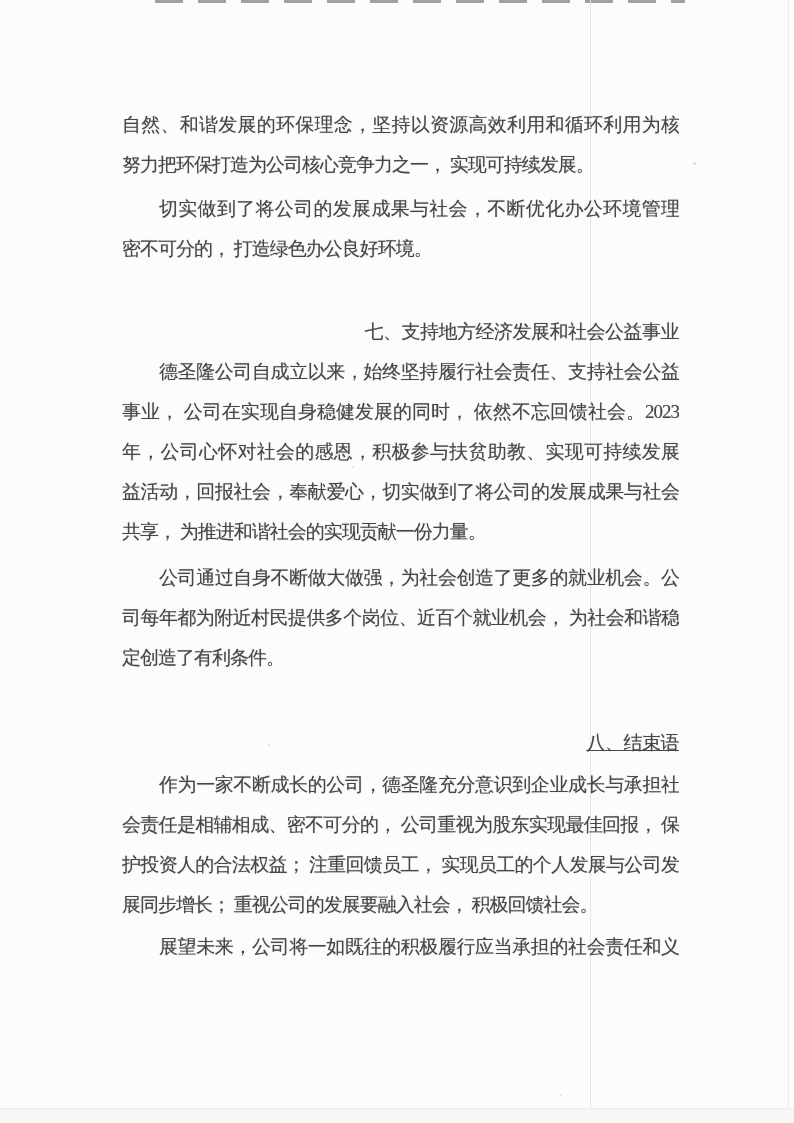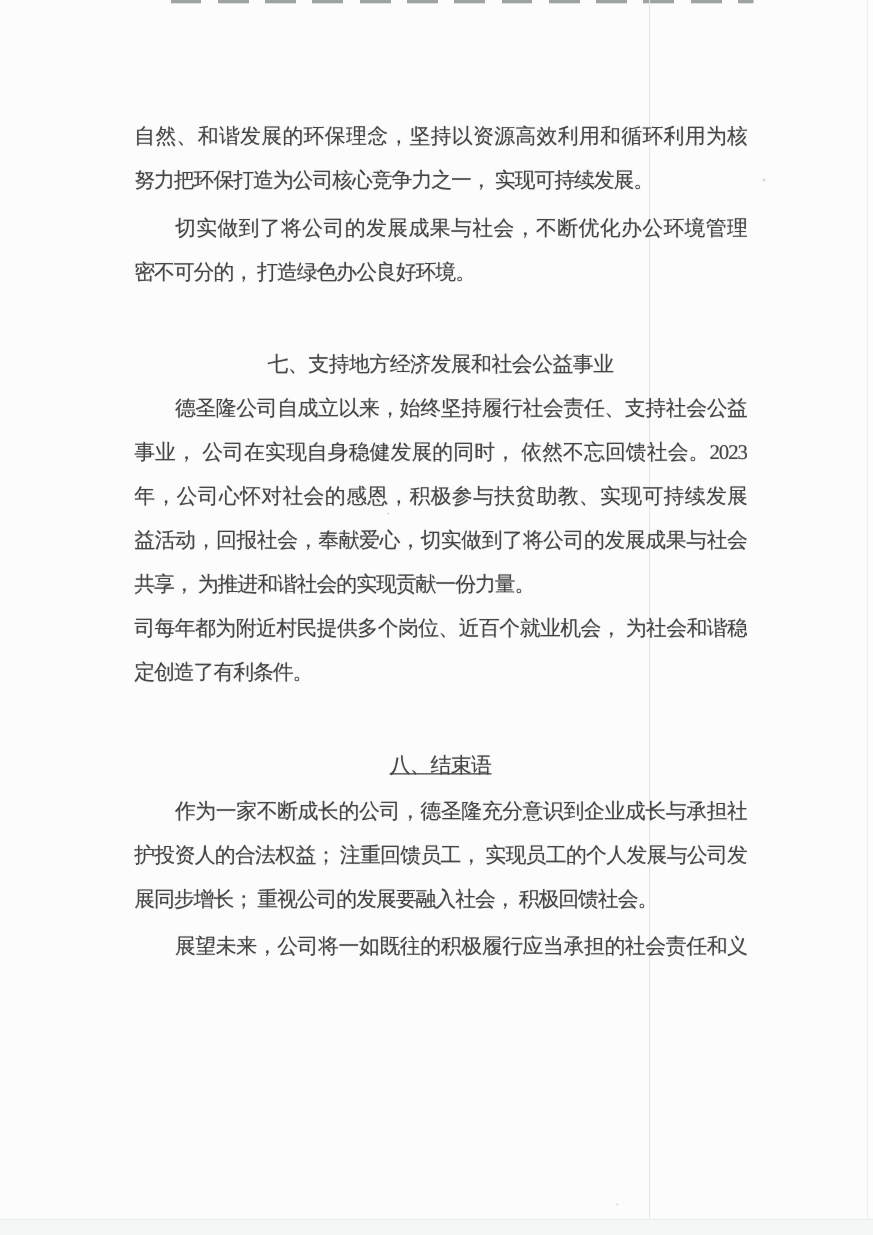--- a/index.html
+++ b/index.html
@@ -32,21 +32,21 @@
   }
   .ln.end { text-align-last: left; }
   .ln.ind { text-indent: 37px; }
   .heading {
     margin: 0;
     height: 40px;
     line-height: 40px;
     font-size: 19px;
     letter-spacing: -0.5px;
     font-weight: normal;
-    text-align: center;
+    text-align: right;
   }
   
   .mt-first   { margin-top: 105px; }
   .mt-para    { margin-top: 4px; }
   .mt-sec7    { margin-top: 43px; }
   .mt-para2   { margin-top: 6px; }
   .mt-sec8    { margin-top: 45px; text-decoration: underline; }
   .mt-para3   { margin-top: 2px; }
   .mt-last    { margin-top: 2px; }
   
@@ -107,26 +107,28 @@
     <p class="ln end">密不可分的， 打造绿色办公良好环境。</p>
 
     <h2 class="heading mt-sec7">七、支持地方经济发展和社会公益事业</h2>
 
     <p class="ln ind">德圣隆公司自成立以来，始终坚持履行社会责任、支持社会公益</p>
     <p class="ln">事业， 公司在实现自身稳健发展的同时， 依然不忘回馈社会。2023</p>
     <p class="ln">年，公司心怀对社会的感恩，积极参与扶贫助教、实现可持续发展</p>
     <p class="ln">益活动，回报社会，奉献爱心，切实做到了将公司的发展成果与社会</p>
     <p class="ln end">共享， 为推进和谐社会的实现贡献一份力量。</p>
 
+    <p class="ln ind mt-para2">公司通过自身不断做大做强，为社会创造了更多的就业机会。公</p>
     <p class="ln">司每年都为附近村民提供多个岗位、近百个就业机会， 为社会和谐稳</p>
     <p class="ln end">定创造了有利条件。</p>
 
     <h2 class="heading mt-sec8">八、结束语</h2>
 
     <p class="ln ind mt-para3">作为一家不断成长的公司，德圣隆充分意识到企业成长与承担社</p>
+    <p class="ln">会责任是相辅相成、密不可分的， 公司重视为股东实现最佳回报， 保</p>
     <p class="ln">护投资人的合法权益； 注重回馈员工， 实现员工的个人发展与公司发</p>
     <p class="ln end">展同步增长； 重视公司的发展要融入社会， 积极回馈社会。</p>
 
     <p class="ln ind mt-last">展望未来，公司将一如既往的积极履行应当承担的社会责任和义</p>
 
   </div>
 
   <span class="speck s1"></span>
   <span class="speck s2"></span>
   <span class="speck s3"></span>

